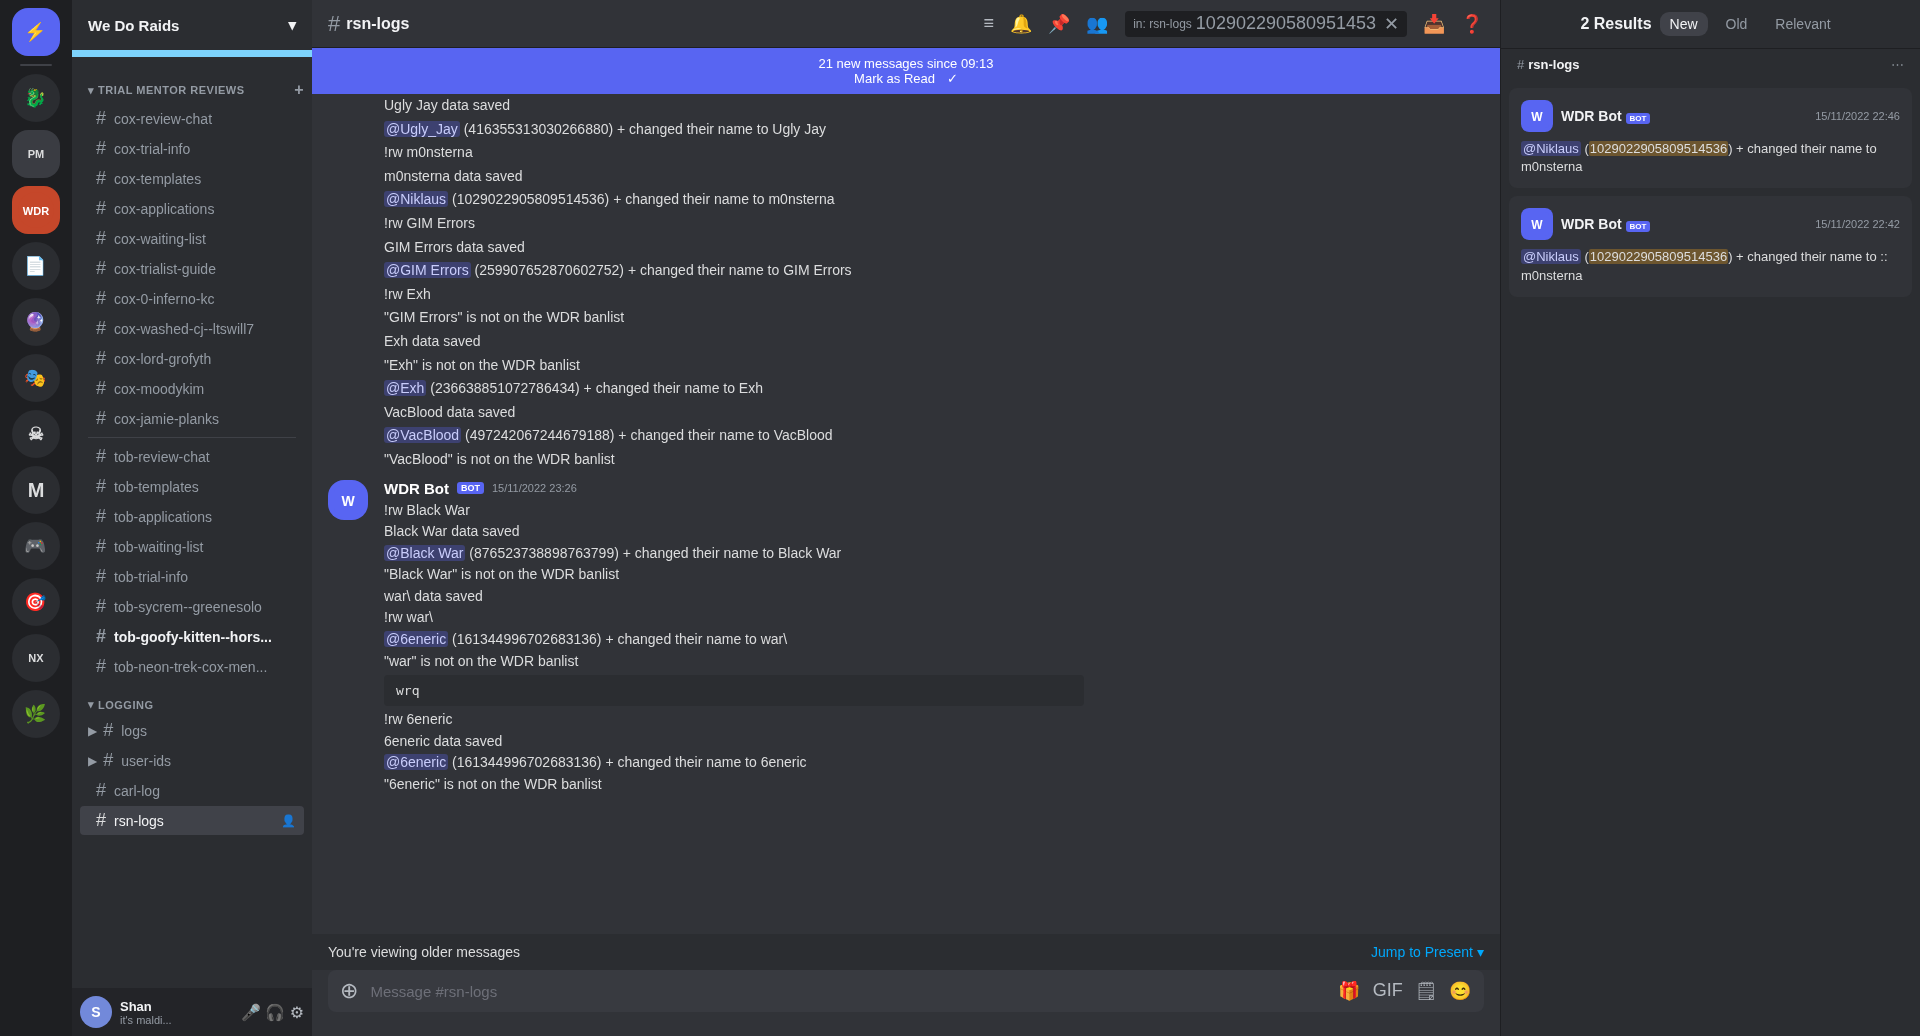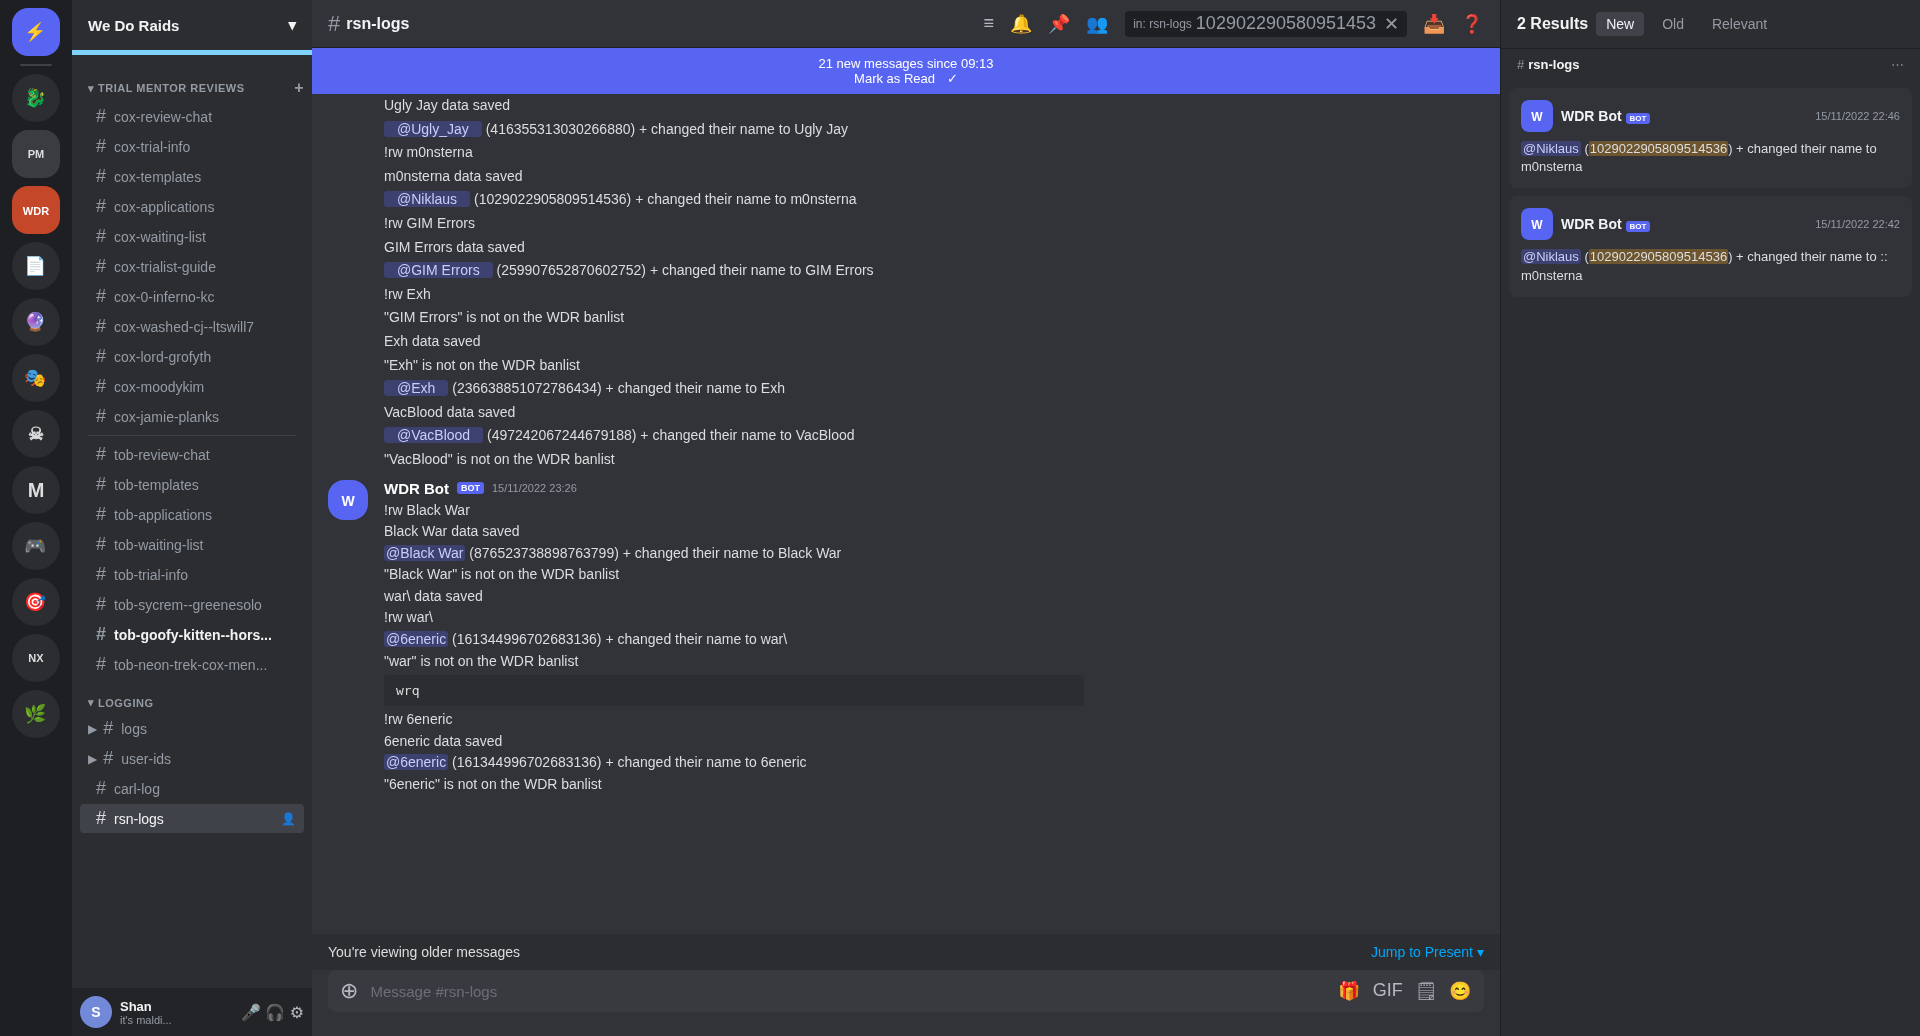--- a/index.html
+++ b/index.html
@@ -40,21 +40,21 @@
       background: #2b2d31;
       display: flex;
       flex-direction: column;
       flex-shrink: 0;
     }
     .server-header {
       padding: 16px;
       font-weight: 700;
       font-size: 15px;
       color: #f2f3f5;
-      border-bottom: 5px solid #7dd3fc;
+      border-bottom: 7px solid #7dd3fc;
       display: flex;
       align-items: center;
       justify-content: space-between;
       cursor: pointer;
     }
     .channel-list {
       flex: 1;
       overflow-y: auto;
       padding: 8px 0;
     }
@@ -230,21 +230,21 @@
     }
     .message-timestamp { font-size: 11px; color: #949ba4; }
     .message-text { font-size: 14px; color: #dcddde; line-height: 1.4; margin-bottom: 2px; }
     .message-text .mention {
       background: rgba(88,101,242,0.3);
       color: #c9cdfb;
       border-radius: 3px;
       padding: 0 2px;
     }
     .message-simple { padding: 2px 16px 2px 72px; font-size: 14px; color: #dcddde; line-height: 1.4; }
-    .message-simple .mention { background: rgba(88,101,242,0.3); color: #c9cdfb; border-radius: 3px; padding: 0 13px; }
+    .message-simple .mention { background: rgba(88,101,242,0.3); color: #c9cdfb; border-radius: 3px; padding: 0 2px; }
 
     
     .code-block {
       background: #2b2d31;
       border-radius: 4px;
       padding: 8px 12px;
       font-family: monospace;
       font-size: 13px;
       color: #dcddde;
       margin: 4px 0;
@@ -311,35 +311,35 @@
       border-left: 1px solid #1e1f22;
       display: flex;
       flex-direction: column;
       flex-shrink: 0;
     }
     .search-panel-header {
       padding: 12px 16px;
       border-bottom: 1px solid #1e1f22;
       display: flex;
       align-items: center;
-      justify-content: flex-start;
+      justify-content: center;
     }
     .search-results-tabs {
       display: flex;
       align-items: center;
       gap: 8px;
     }
     .results-count {
       font-size: 16px;
       font-weight: 600;
       color: #f2f3f5;
     }
     .tab-btn {
       padding: 4px 10px;
-      border-radius: 4px;
+      border-radius: 9px;
       font-size: 14px;
       font-weight: 500;
       cursor: pointer;
       background: transparent;
       color: #949ba4;
       border: none;
     }
     .tab-btn.active { background: #404249; color: #f2f3f5; }
 
     .search-channel-tag {

